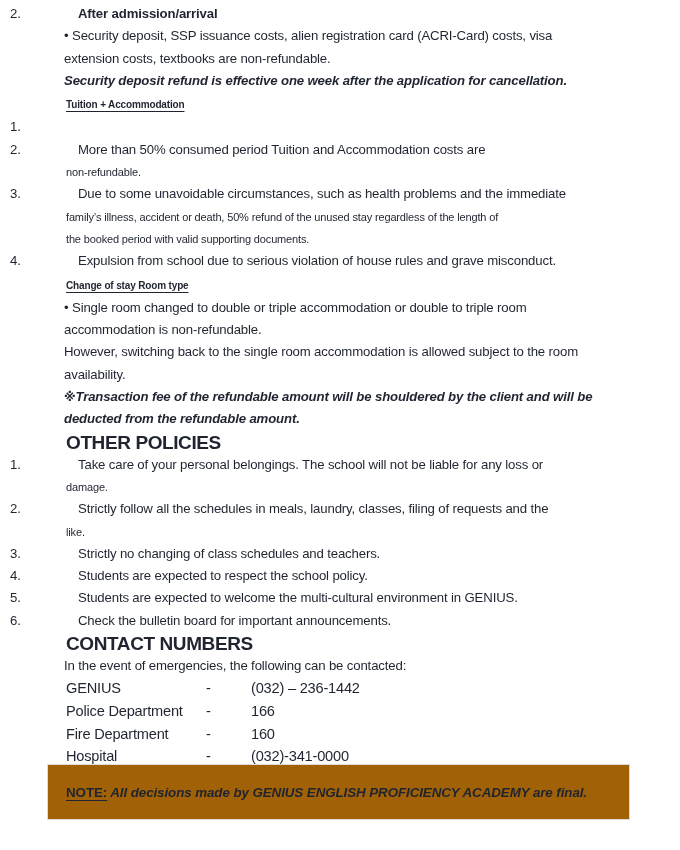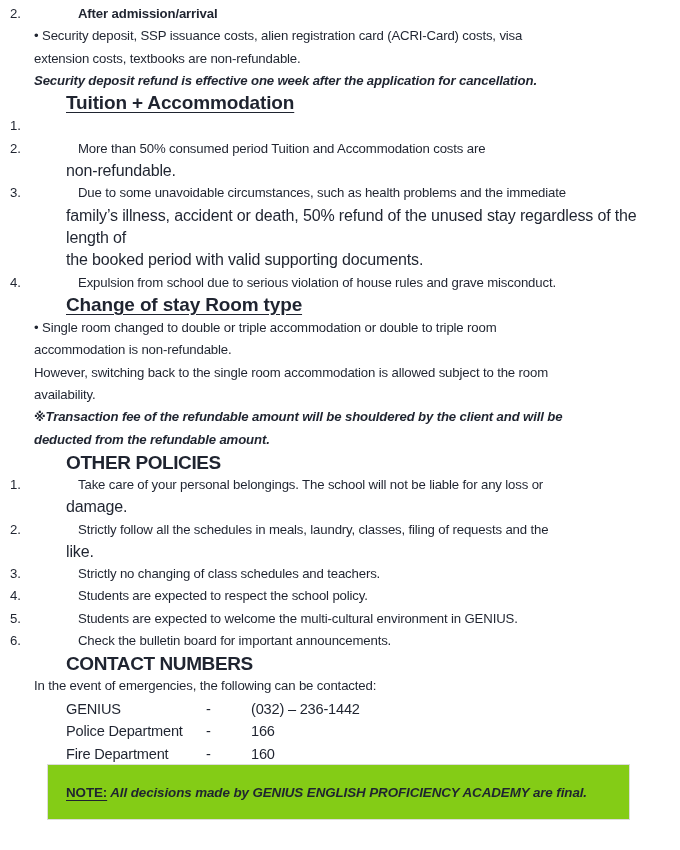--- a/index.html
+++ b/index.html
@@ -36,39 +36,39 @@
     padding-left: 10px;
     box-sizing: border-box;
   }
   .num-row .txt {
     flex: 1 1 auto;
     margin-left: 8px;
   }
 
   
   .body-line {
-    margin-left: 34px;
+    margin-left: 64px;
     font-size: 13.2px;
     line-height: 22.3px;
     letter-spacing: -0.15px;
   }
   
   .cont-line {
     margin-left: 66px;
-    font-size: 16px;
+    font-size: 11px;
     line-height: 22.3px;
     letter-spacing: -0.15px;
   }
 
   .bold { font-weight: bold; }
   .bold-ital { font-weight: bold; font-style: italic; }
 
   .sub-head {
     margin-left: 66px;
-    font-size: 19px;
+    font-size: 10px;
     line-height: 22.3px;
     font-weight: bold;
     text-decoration: underline;
     text-underline-offset: 2.5px;
     display: inline-block;
     letter-spacing: -0.15px;
   }
   .sub-head-wrap { line-height: 22.3px; }
 
   .section-head {
@@ -98,21 +98,21 @@
   .contact-table td.c-value { }
 
   
   #note-box {
     position: absolute;
     left: 47px;
     top: 764px;
     width: 583px;
     height: 56px;
     box-sizing: border-box;
-    background: #84cc16;
+    background: #a16207;
     border: 1px solid #dcdcda;
     display: flex;
     align-items: center;
   }
   #note-text {
     margin-left: 18px;
     font-size: 13.4px;
     font-weight: bold;
     font-style: italic;
     letter-spacing: -0.1px;

